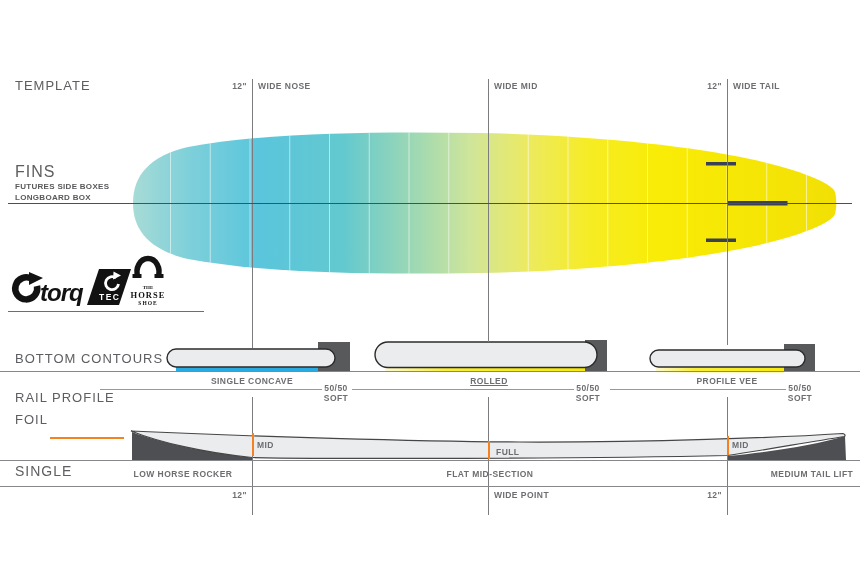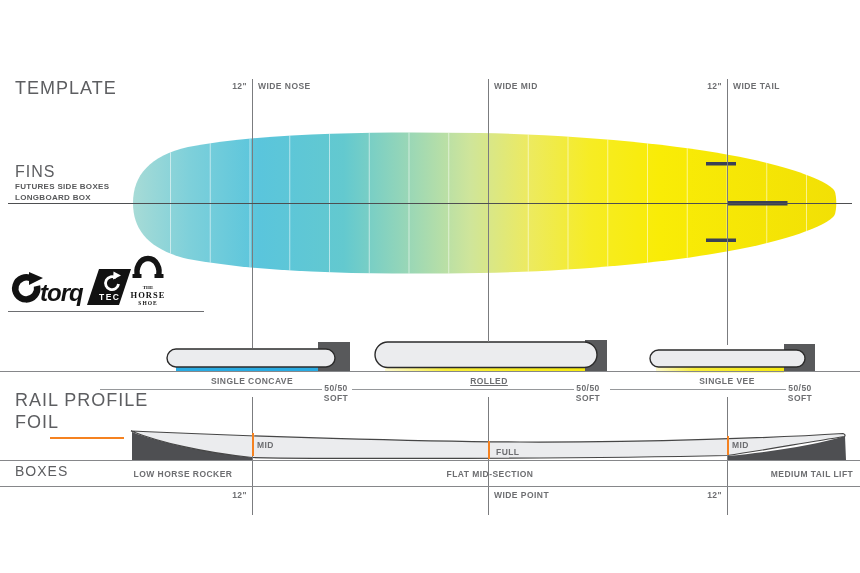--- a/index.html
+++ b/index.html
@@ -1,19 +1,19 @@
 <!DOCTYPE html>
 <html><head>
 <meta charset="utf-8">
 <style>
   html,body{margin:0;padding:0;background:#fff;}
   #stage{position:relative;width:860px;height:573px;background:#fff;overflow:hidden;
          font-family:"Liberation Sans",sans-serif;-webkit-font-smoothing:antialiased;}
   svg{position:absolute;display:block;}
-  .title{position:absolute;font-size:18px;letter-spacing:1px;color:#5d5e61;font-weight:400;white-space:nowrap;z-index:6;}
+  .title{position:absolute;font-size:13px;letter-spacing:1px;color:#5d5e61;font-weight:400;white-space:nowrap;z-index:6;}
   .sub{position:absolute;font-size:8px;font-weight:bold;letter-spacing:.3px;color:#58595b;white-space:nowrap;z-index:6;}
   .lbl{position:absolute;font-size:8.5px;font-weight:bold;letter-spacing:.45px;color:#6d6e71;white-space:nowrap;z-index:6;}
   .lbl.c{width:160px;margin-left:-80px;text-align:center;}
   .lbl.r{width:44px;text-align:right;}
   .vline{position:absolute;width:1px;background:#7b7c7f;z-index:4;}
   .hline{position:absolute;height:1px;background:#86878a;z-index:4;}
   .tick{position:absolute;width:2px;background:#f58220;z-index:5;}
   .dash{position:absolute;height:2px;background:#f58220;z-index:5;}
   #board-svg{left:0;top:0;z-index:1;}
   #contour-svg{left:0;top:336px;z-index:2;}
@@ -125,38 +125,39 @@
   <div class="lbl r" style="left:203px;top:81px;">12"</div>
   <div class="lbl" style="left:258px;top:81px;">WIDE NOSE</div>
   <div class="lbl" style="left:494px;top:81px;">WIDE MID</div>
   <div class="lbl r" style="left:678px;top:81px;">12"</div>
   <div class="lbl" style="left:733px;top:81px;">WIDE TAIL</div>
 
   <div class="title" style="left:15px;top:163px;font-size:16px;">FINS</div>
   <div class="sub" style="left:15px;top:182px;">FUTURES SIDE BOXES</div>
   <div class="sub" style="left:15px;top:193px;">LONGBOARD BOX</div>
 
+  <div class="title" style="left:15px;top:351px;">BOTTOM CONTOURS</div>
   <div class="lbl c" style="left:252px;top:376px;">SINGLE CONCAVE</div>
   <div class="lbl c" style="left:489px;top:376px;text-decoration:underline;">ROLLED</div>
-  <div class="lbl c" style="left:727px;top:376px;">SINGLE VEE</div>
+  <div class="lbl c" style="left:727px;top:376px;">PROFILE VEE</div>
 
   <div class="title" style="left:15px;top:390px;">RAIL PROFILE</div>
   <div class="lbl c" style="left:336px;top:383px;">50/50</div>
   <div class="lbl c" style="left:336px;top:393px;">SOFT</div>
   <div class="lbl c" style="left:588px;top:383px;">50/50</div>
   <div class="lbl c" style="left:588px;top:393px;">SOFT</div>
   <div class="lbl c" style="left:800px;top:383px;">50/50</div>
   <div class="lbl c" style="left:800px;top:393px;">SOFT</div>
 
   <div class="title" style="left:15px;top:412px;">FOIL</div>
   <div class="lbl" style="left:257px;top:440px;">MID</div>
   <div class="lbl" style="left:496px;top:447px;">FULL</div>
   <div class="lbl" style="left:732px;top:440px;">MID</div>
 
-  <div class="title" style="left:15px;top:463px;font-size:14px;">BOXES</div>
+  <div class="title" style="left:15px;top:463px;font-size:14px;">SINGLE</div>
   <div class="lbl c" style="left:183px;top:469px;">LOW HORSE ROCKER</div>
   <div class="lbl c" style="left:490px;top:469px;text-align:center;">FLAT MID-SECTION</div>
   <div class="lbl c" style="left:812px;top:469px;">MEDIUM TAIL LIFT</div>
 
   <div class="lbl r" style="left:203px;top:490px;">12"</div>
   <div class="lbl" style="left:494px;top:490px;">WIDE POINT</div>
   <div class="lbl r" style="left:678px;top:490px;">12"</div>
 
   <svg class="logo" style="left:6px;top:272px;" width="78" height="36" viewBox="0 0 78 36">
     <path d="M26,7 A11,11 0 1 0 31,14" fill="none" stroke="#121212" stroke-width="6.5"></path>

